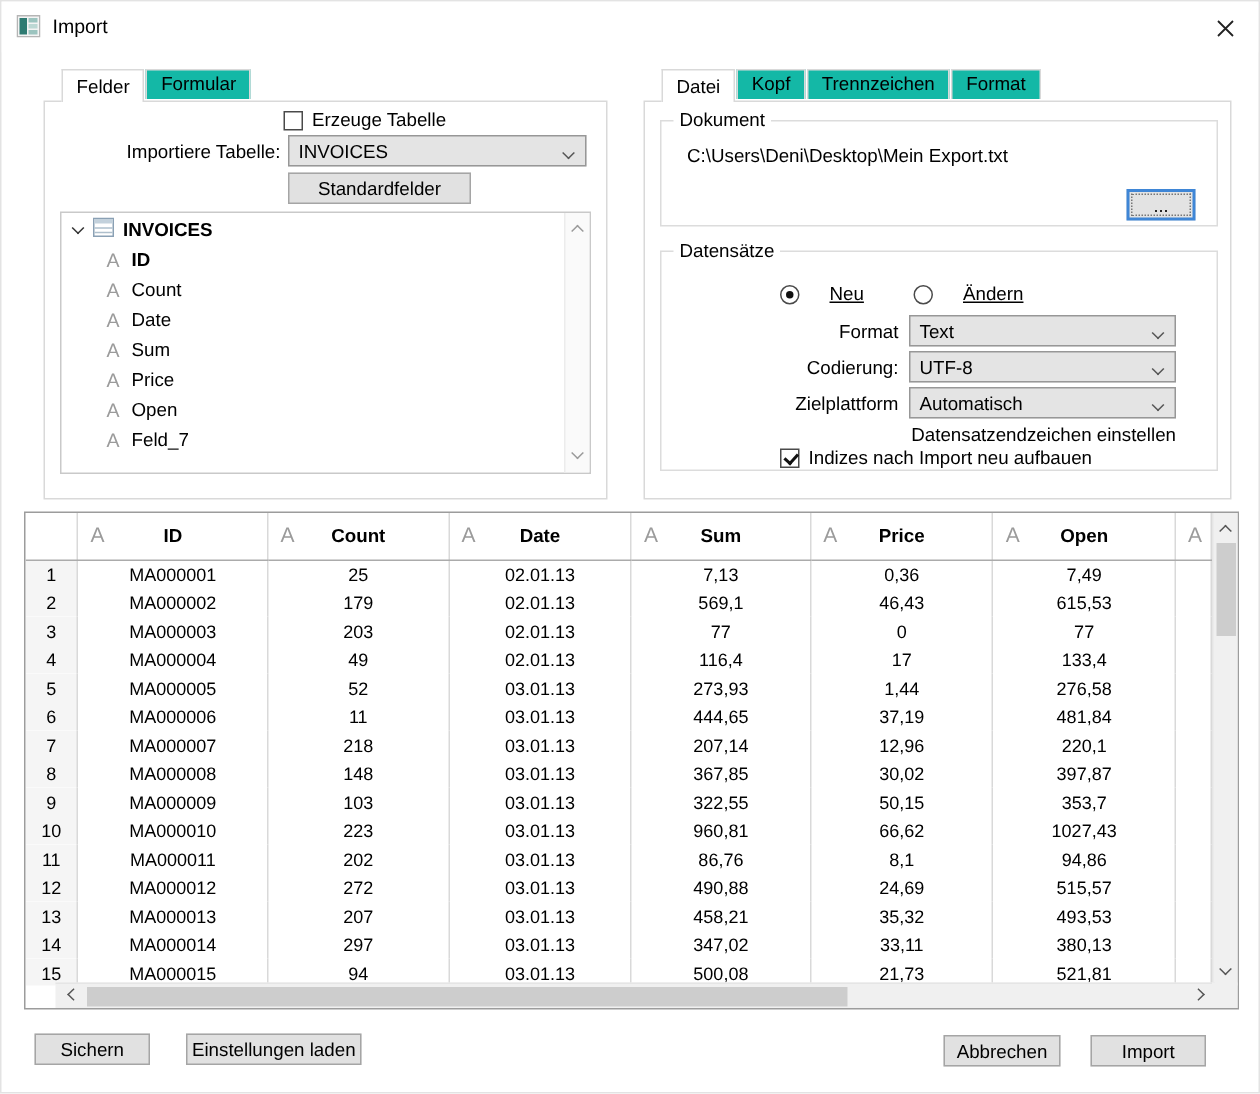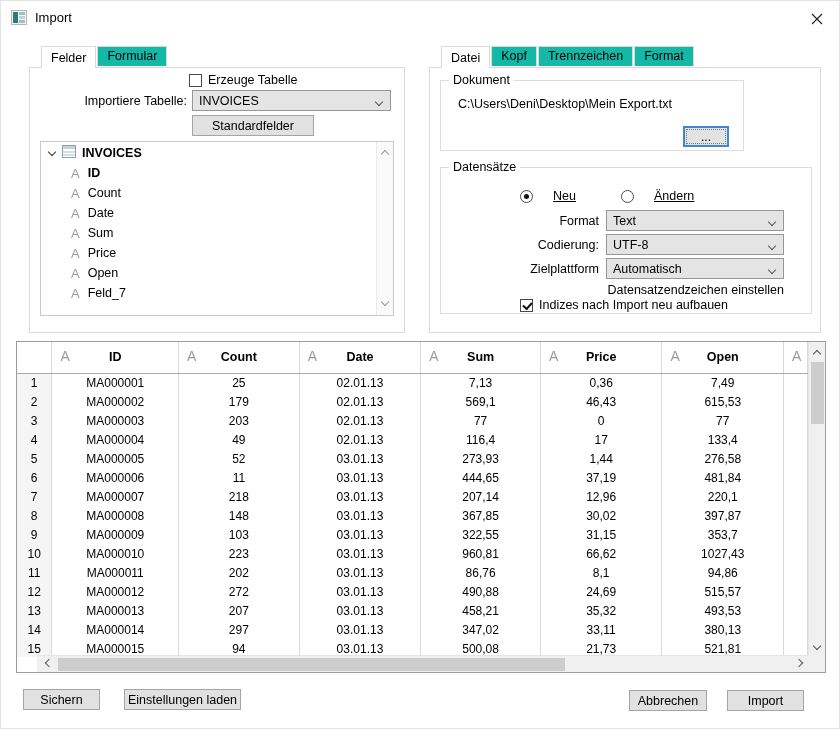--- a/index.html
+++ b/index.html
@@ -68,29 +68,29 @@
     border-right:1.4px solid #555; border-bottom:1.4px solid #555; transform:rotate(45deg); }
   .chev.dark::after { border-color:#333; }
   .chev.up::after   { transform:rotate(-135deg); top:3px; }
   .chev.left::after { transform:rotate(135deg); left:3px; }
   .chev.right::after{ transform:rotate(-45deg); left:0px; }
   .chev.gray::after { border-color:#9a9a9a; }
 
   
   .gb { position:absolute; border:1px solid #dcdcdc; background:#fff; }
   .gb-title { position:absolute; top:-8px; left:8px; background:#fff; padding:0 4px; font-size:12.5px; }
-  #gb-dokument { left:10px; top:12px; width:304px; height:71px;padding-left:40px; }
+  #gb-dokument { left:10px; top:12px; width:372px; height:71px;padding-left:40px; }
   #doc-path { position:absolute; left:17px; top:16px; font-size:12.5px; }
   #btn-browse { position:absolute; right:14px; top:45px; width:46px; height:21px;
     background:#e3e3e3; border:2px solid #3f86d6; outline:1px dotted #777; outline-offset:-4px;
     display:flex; align-items:center; justify-content:center; font-size:12px; }
   #gb-datensaetze { left:10px; top:99px; width:372px; height:147px; }
   .radio-row { position:absolute; display:flex; align-items:center; gap:20px;text-decoration:underline; }
   #radio-neu-row { left:79px; top:21px; }
-  #radio-aendern-row { left:180px; top:21px; }
+  #radio-aendern-row { left:168px; top:21px; }
   .radio { width:13px; height:13px; border:1px solid #4a4a4a; border-radius:50%; background:#fff; position:relative; flex:0 0 auto; }
   .radio.checked::after { content:""; position:absolute; left:3px; top:3px; width:5px; height:5px;
     border-radius:50%; background:#111; }
   .fld-label { position:absolute; width:158px; text-align:right; }
   #lbl-format { left:0; top:46px; }   #combo-format { left:165px; top:42px; width:178px; }
   #lbl-codierung { left:0; top:70px; } #combo-codierung { left:165px; top:66px; width:178px; }
   #lbl-zielplattform { left:0; top:94px; } #combo-zielplattform { left:165px; top:90px; width:178px; }
   #link-endzeichen { position:absolute; top:115px; right:27px; }
   #indizes-row { left:79px; top:130px; }
 
@@ -372,21 +372,21 @@
             <td>30,02</td>
             <td>397,87</td>
             <td></td>
           </tr>
           <tr>
             <td class="rowno">9</td>
             <td>MA000009</td>
             <td>103</td>
             <td>03.01.13</td>
             <td>322,55</td>
-            <td>31,15</td>
+            <td>50,15</td>
             <td>353,7</td>
             <td></td>
           </tr>
           <tr>
             <td class="rowno">10</td>
             <td>MA000010</td>
             <td>223</td>
             <td>03.01.13</td>
             <td>960,81</td>
             <td>66,62</td>

